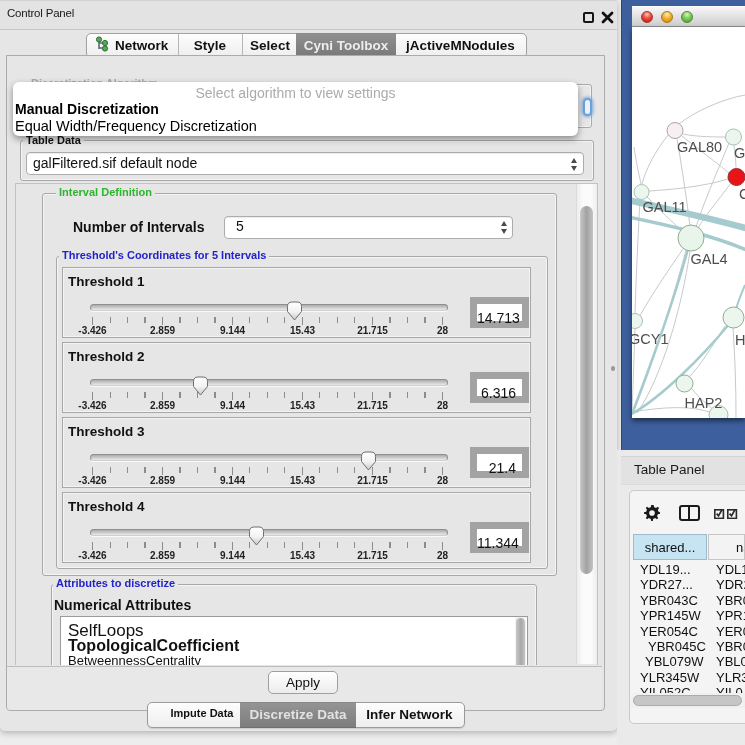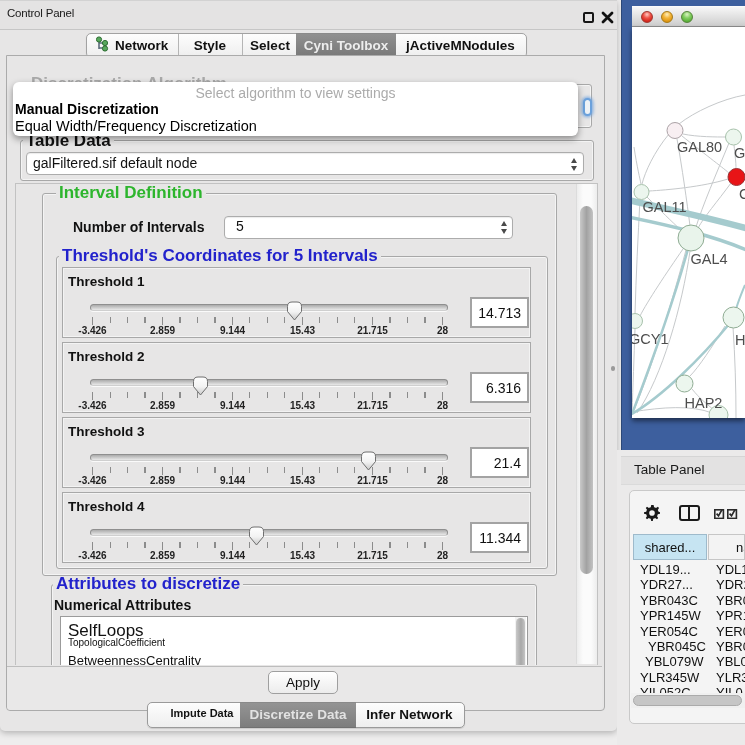--- a/index.html
+++ b/index.html
@@ -1,29 +1,29 @@
 <!DOCTYPE html>
 <html><head><meta charset="utf-8">
 <style>
   html,body{margin:0;padding:0;}
   body{width:745px;height:745px;background:#eeeded;font-family:"Liberation Sans",sans-serif;position:relative;overflow:hidden;}
   .abs{position:absolute;}
   .etched{border:1px solid #a8a8a8;border-radius:3px;box-shadow:inset 0 0 0 1px rgba(255,255,255,.55);}
-  .gtitle{position:absolute;font-size:17px;font-weight:bold;background:#e7e6e6;padding:0 3px;line-height:13px;}
+  .gtitle{position:absolute;font-size:11px;font-weight:bold;background:#e7e6e6;padding:0 3px;line-height:13px;}
   .wbox{background:#fff;border:1px solid #acacac;border-radius:4px;box-shadow:inset 0 1px 1px rgba(0,0,0,.08);}
   .spin{width:0;height:0;}
   .spin:before{content:"";position:absolute;left:0;top:0;border-left:3.5px solid transparent;border-right:3.5px solid transparent;border-bottom:5px solid #4a4a4a;}
   .spin:after{content:"";position:absolute;left:0;top:7.5px;border-left:3.5px solid transparent;border-right:3.5px solid transparent;border-top:5px solid #4a4a4a;}
   .tpanel{position:absolute;left:55px;width:467px;height:69px;border:1px solid #a8a8a8;box-shadow:inset 0 0 0 1px rgba(255,255,255,.5);}
   .ttitle{position:absolute;left:5px;top:6px;font-size:13.5px;font-weight:bold;color:#111;}
   .track{position:absolute;left:27px;top:36px;width:356px;height:5px;background:linear-gradient(#ababab,#e9e9e9);border:1px solid #8f8f8f;border-bottom-color:#cfcfcf;border-radius:3.5px;box-shadow:0 1px 0 rgba(255,255,255,.8);}
   .ticks{position:absolute;left:29px;top:49px;width:352px;height:6px;background:repeating-linear-gradient(90deg,#8c8c8c 0 1px,transparent 1px 17.5px);}
   .mt{position:absolute;top:49px;width:1px;height:8px;background:#8c8c8c;}
   .tlab{position:absolute;top:57px;width:50px;text-align:center;font-size:10px;font-weight:bold;color:#222;}
-  .tval{position:absolute;left:407px;top:29px;width:59px;height:31px;background:#fff;border:2px solid #a3a3a3;box-sizing:border-box;font-size:14px;text-align:right;line-height:29px;padding-right:6px;color:#111;}
+  .tval{position:absolute;left:407px;top:29px;width:59px;height:31px;background:#fff;border:7px solid #a3a3a3;box-sizing:border-box;font-size:14px;text-align:right;line-height:29px;padding-right:6px;color:#111;}
   .thumb{position:absolute;top:33px;}
 </style></head>
 <body>
 
 <div class="abs" id="cpwin" style="left:0;top:0;width:617px;height:731px;background:#e7e6e6;border-radius:0 0 5px 5px;box-shadow:0 2px 6px rgba(0,0,0,.25);"></div>
 
 <div class="abs" style="left:0;top:0;width:617px;height:29px;background:#e4e3e3;border-bottom:1px solid #c6c6c6;box-shadow:inset 0 1px 0 #d2d2d2;"></div>
 <div class="abs" style="left:7px;top:7px;font-size:11.5px;color:#1a1a1a;letter-spacing:-0.2px;">Control Panel</div>
 <div class="abs" style="left:583px;top:11.5px;width:7px;height:7px;border:2px solid #161616;border-radius:2px;"></div>
 <svg class="abs" style="left:600px;top:9.5px;" width="15" height="15" viewBox="0 0 15 15">
@@ -173,21 +173,21 @@
           <path d="M1.5,5.5 Q1.5,1 6,1 L11,1 Q15.5,1 15.5,5.5 L15.5,10.5 L8.5,19 L1.5,10.5 z" fill="url(#thg)" stroke="#6f6f6f"></path>
         </svg>
     <div class="tval">11.344</div>
   </div>
 
   <div class="abs etched" style="left:44px;top:528px;width:484px;height:100px;"></div>
   <div class="gtitle" style="left:46px;top:521px;color:#2222cc;">Attributes to discretize</div>
   <div class="abs" style="left:47px;top:541px;font-size:14px;font-weight:bold;color:#111;text-align:right;">Numerical Attributes</div>
   <div class="abs" style="left:53px;top:560px;width:466px;height:60px;background:#fff;border:1px solid #9b9b9b;"></div>
   <div class="abs" style="left:61px;top:565px;font-size:17px;color:#111;">SelfLoops</div>
-  <div class="abs" style="left:61px;top:581px;font-size:10px;color:#111;">TopologicalCoefficient</div>
+  <div class="abs" style="left:61px;top:581px;font-size:16px;color:#111;font-weight:bold;">TopologicalCoefficient</div>
   <div class="abs" style="left:61px;top:597px;font-size:13px;color:#111;">BetweennessCentrality</div>
   <div class="abs" style="left:508px;top:561px;width:11px;height:58px;background:#f2f2f2;"></div>
   <div class="abs" style="left:509px;top:562px;width:9px;height:56px;background:linear-gradient(90deg,#c9c9c9,#a8a8a8 55%,#c4c4c4);border-radius:4.5px;"></div>
 </div>
 </div>
 
 <div class="abs" style="left:7px;top:666px;width:595px;height:43px;background:#e9e8e8;border-top:1px solid #bdbdbd;border-radius:0 0 4px 4px;"></div>
 <div class="abs" style="left:268px;top:671px;width:68px;height:21px;background:linear-gradient(#ffffff,#ececec);border:1px solid #9f9f9f;border-radius:5px;text-align:center;font-size:13.5px;line-height:21px;color:#111;">Apply</div>
 
 <div class="abs" style="left:147px;top:702px;width:316px;height:24px;border:1px solid #9a9a9a;border-radius:5px;background:linear-gradient(#fdfdfd,#eeeeee);box-shadow:0 1px 1px rgba(0,0,0,.12);"></div>

